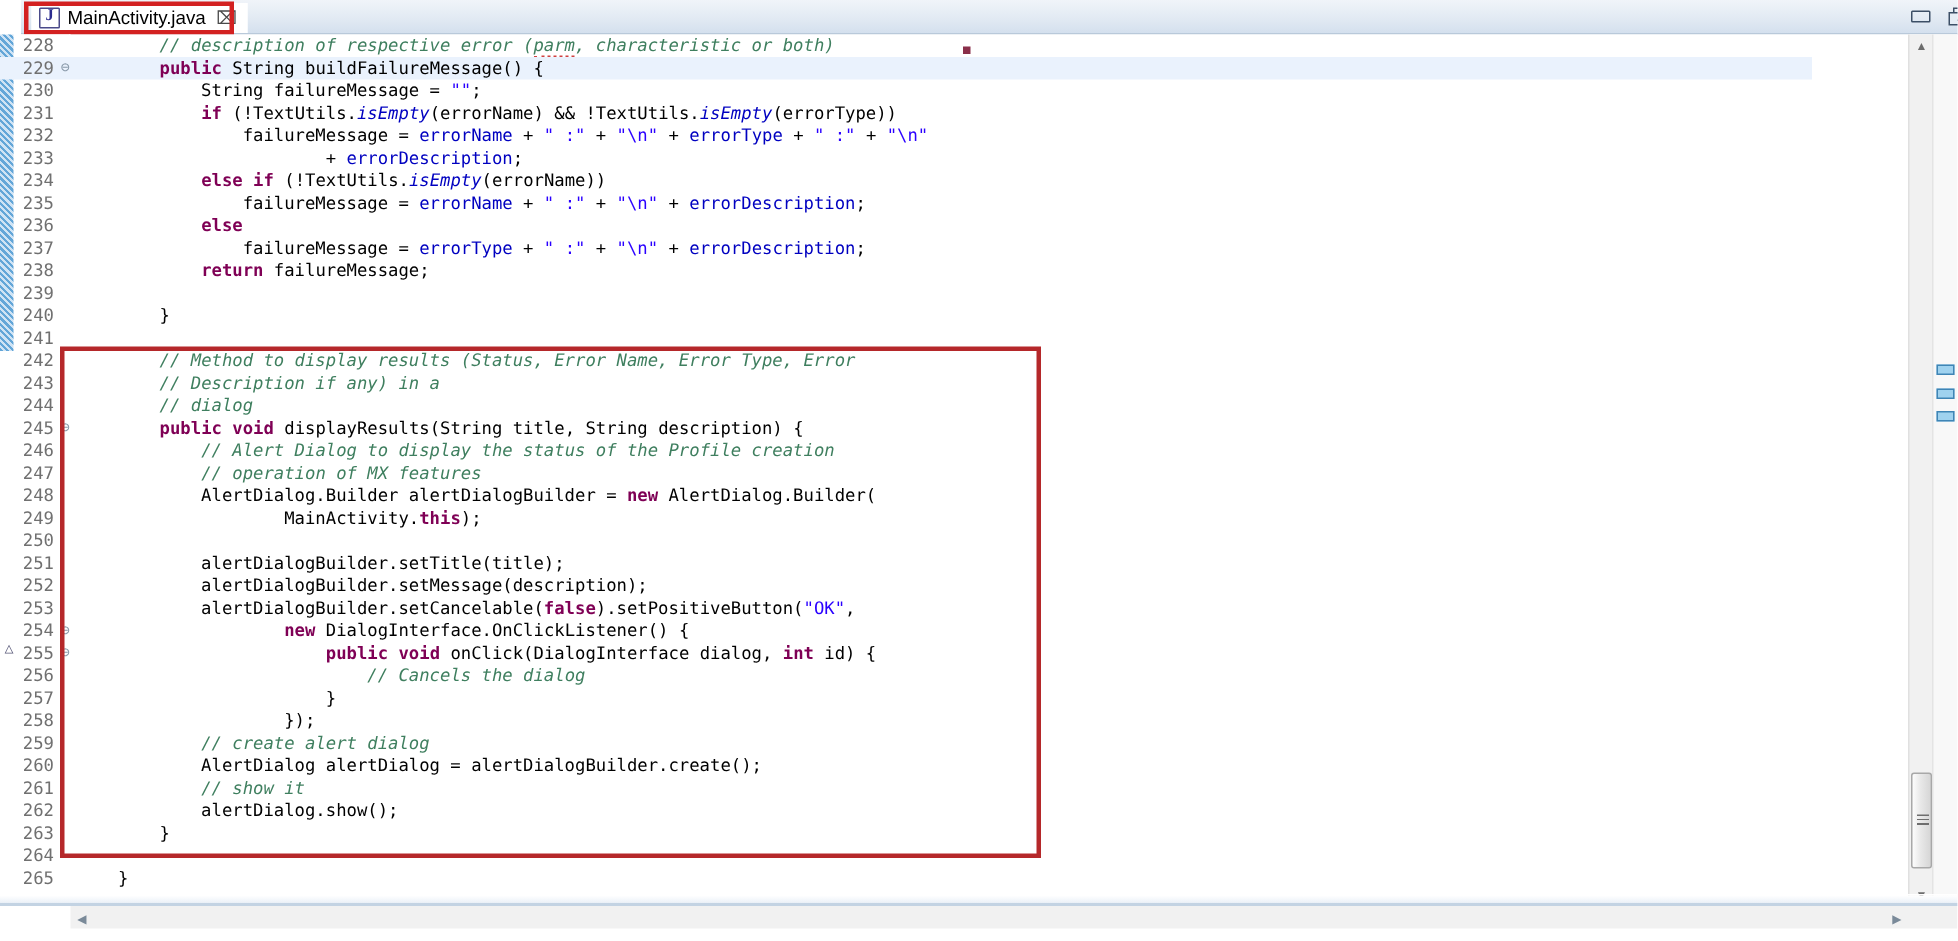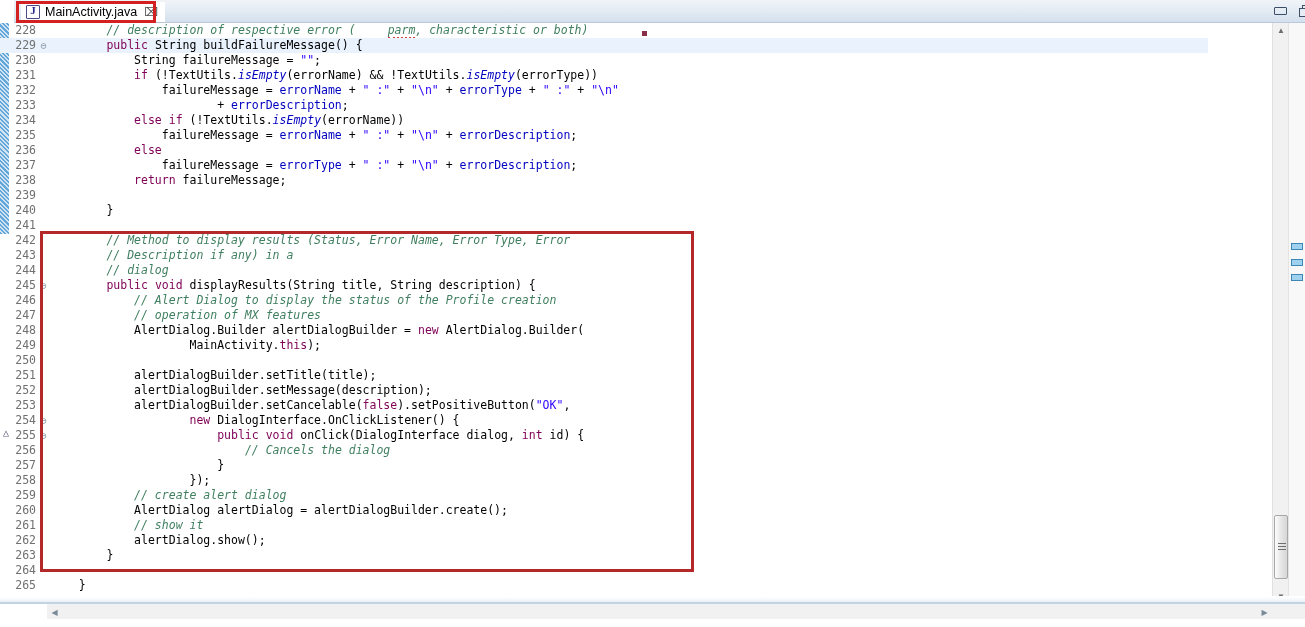--- a/index.html
+++ b/index.html
@@ -174,32 +174,31 @@
   .ctext {
     flex: 1 1 auto;
     padding-left: 2px;
     color: #000000;
     font-family: "DejaVu Sans Mono", monospace;
     font-size: 11.5px;
     white-space: pre;
   }
 
   
-  .kw   { color: #7f0055; font-weight: normal; }
+  .kw   { color: #7f0055; font-weight: bold; }
   .cmt  { color: #3f7f5f; font-style: italic; }
   .str  { color: #2a00ff; }
   .fld  { color: #0000c0; }
   .sfld { color: #0000c0; font-style: italic; margin-top: 28px; }
   .plain{ color: #000000; }
 
   
   .squig {
     border-bottom: 2px dotted #d04040;
     padding-bottom: 0px;
-    margin-left: 32px;
   }
 
   
   #inline-marker {
     position: absolute;
     left: 642px; top: 8px;
     width: 5px; height: 5px;
     background: #8a2f4a;
   }
 

